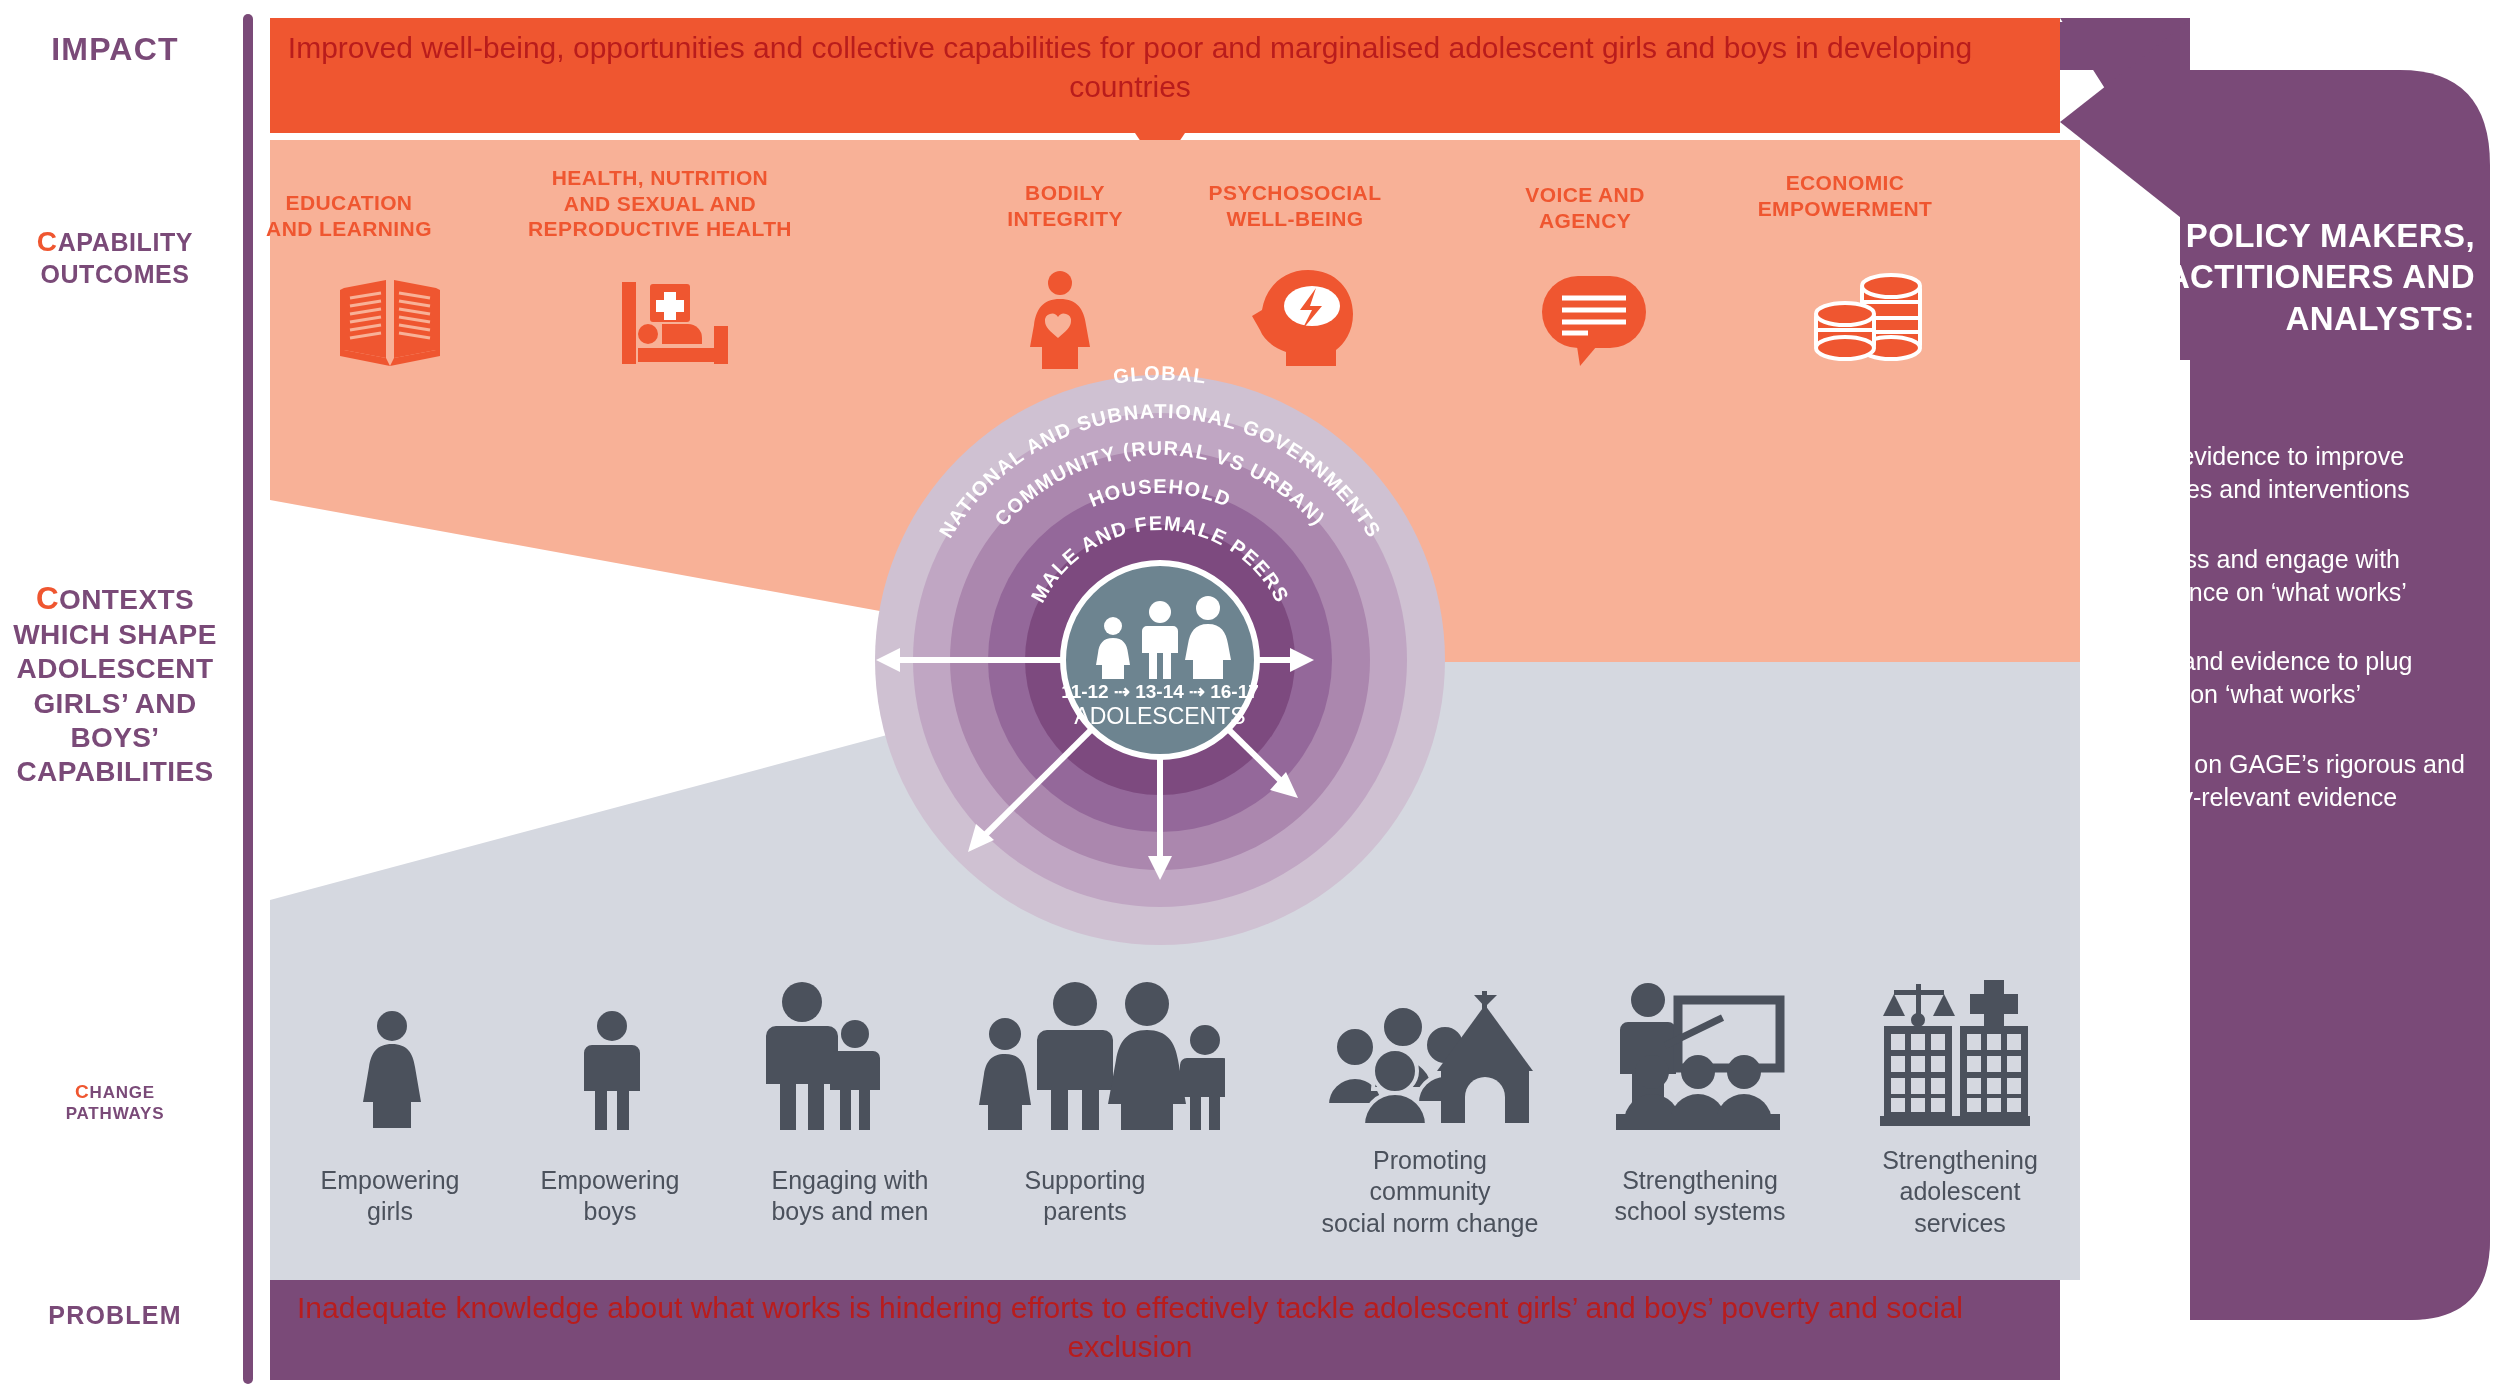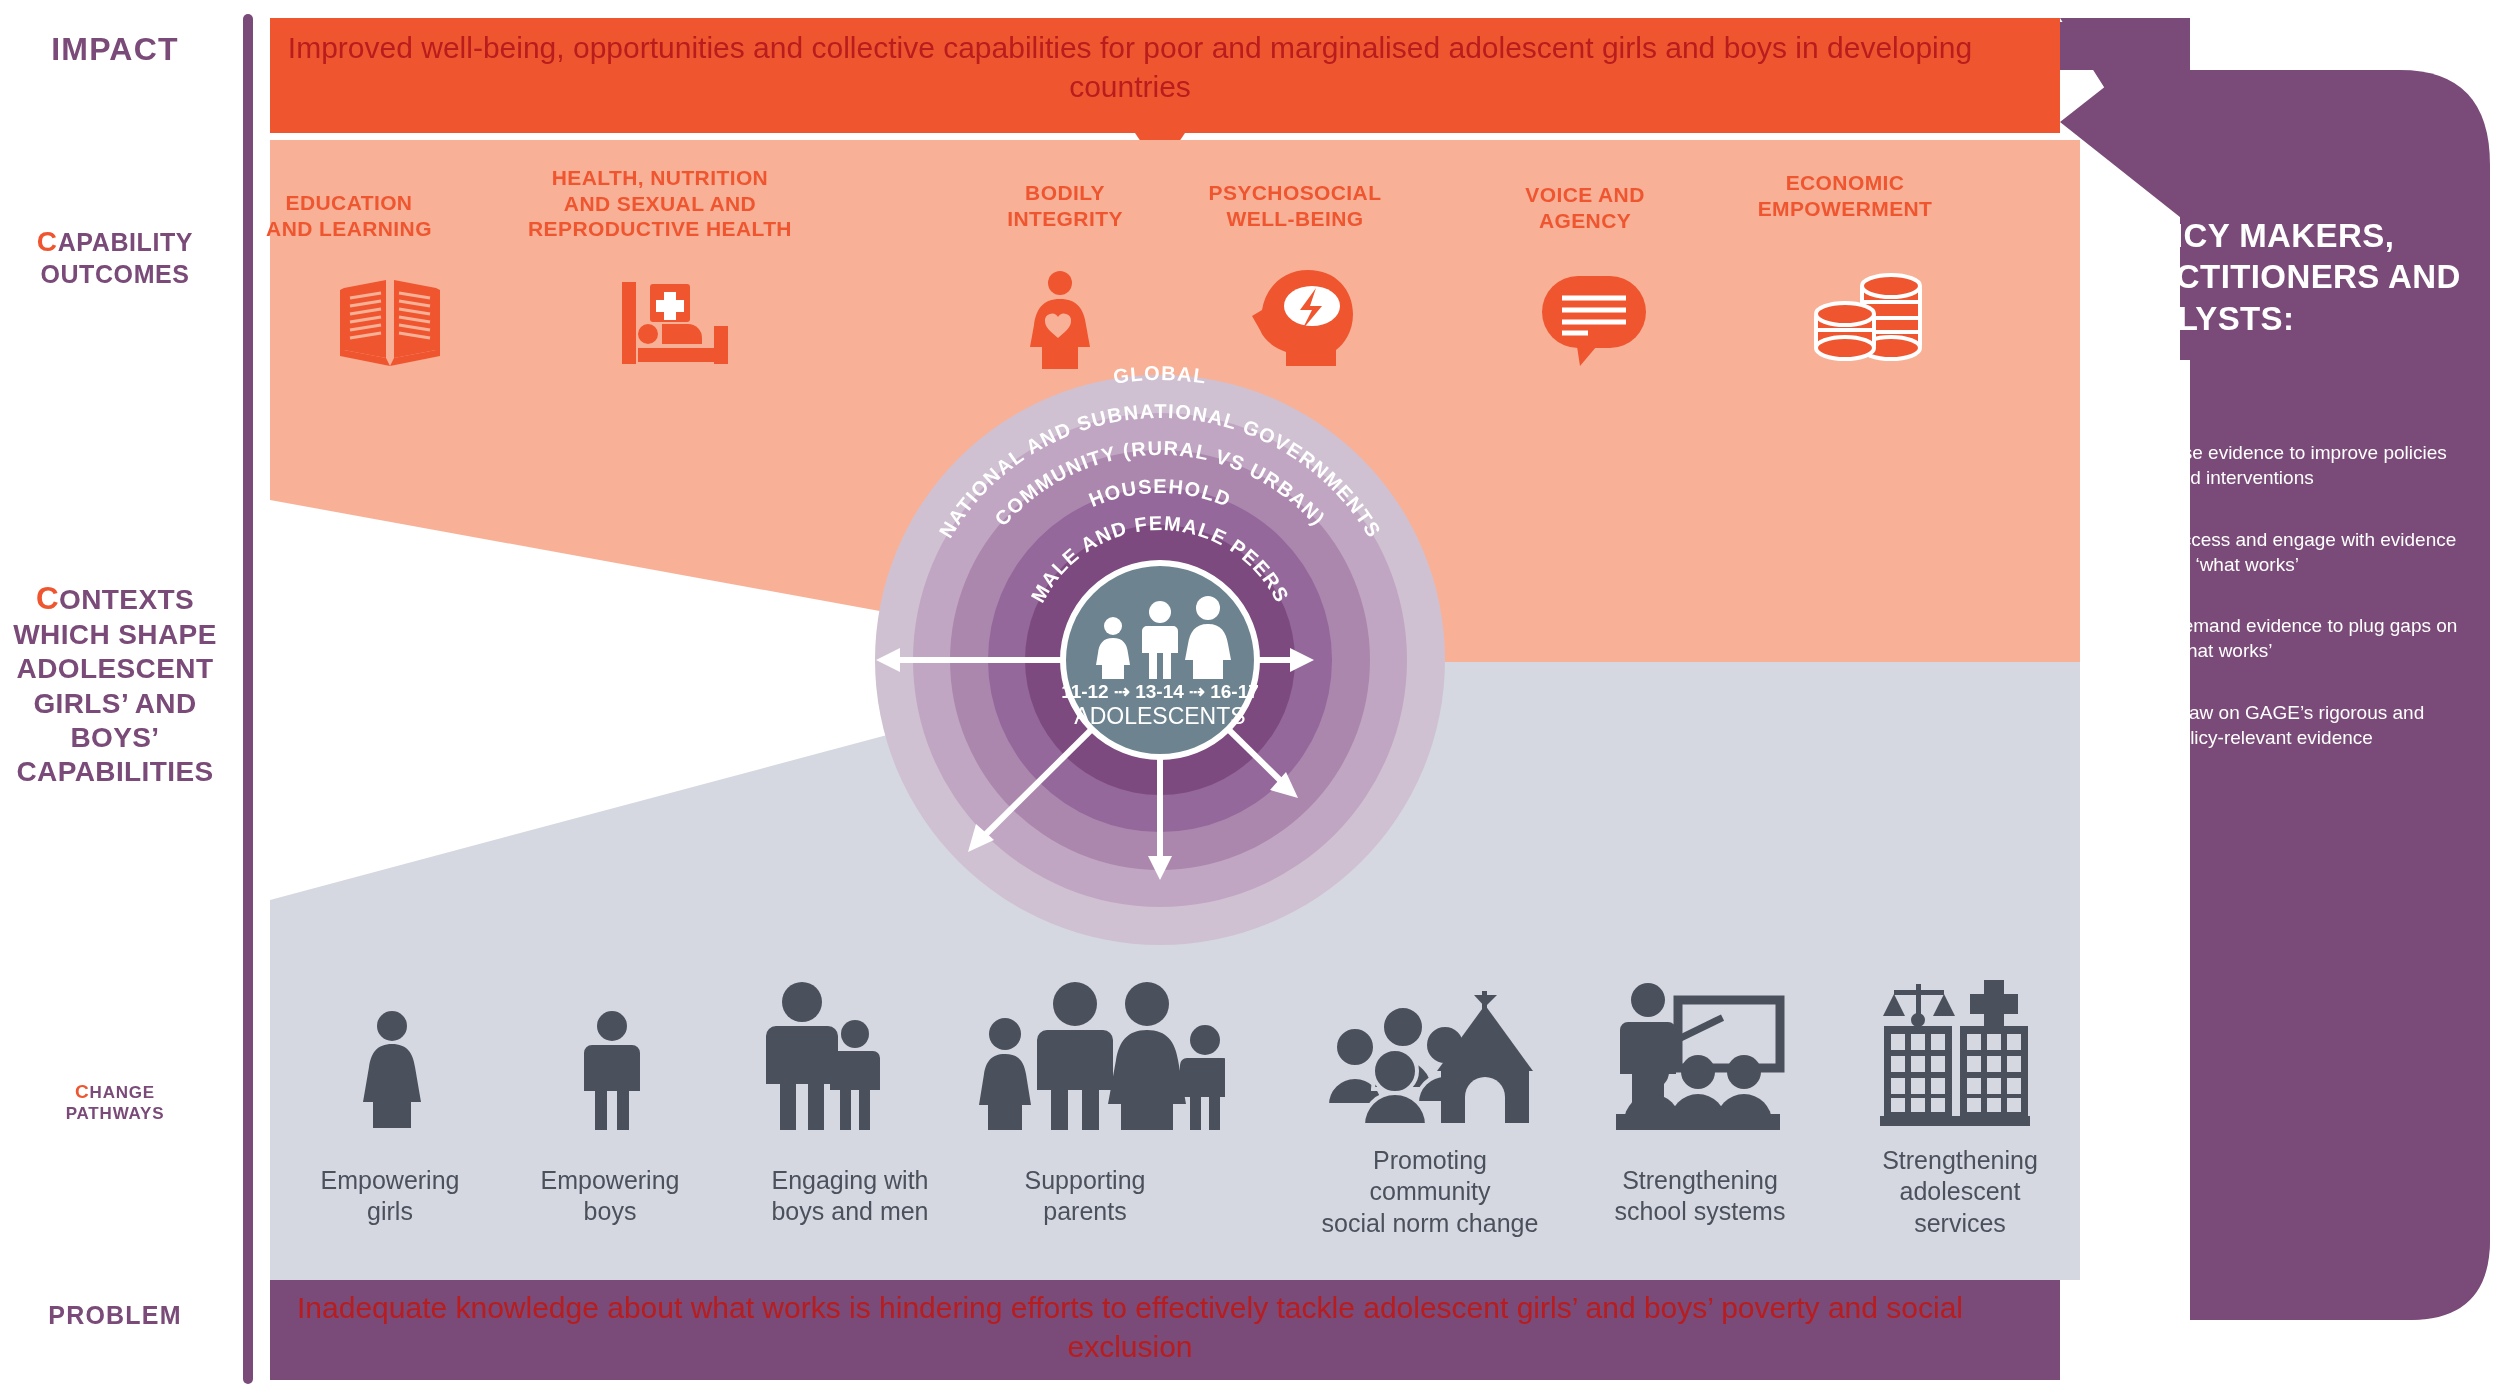--- a/index.html
+++ b/index.html
@@ -31,24 +31,24 @@
   .cap-icon{position:absolute;}
 
   
   .path-col{position:absolute;text-align:center;color:#4b515c;
             font-size:25px;line-height:1.25;}
   .path-icon{position:absolute;}
 
   
   #rp-title{position:absolute;left:2105px;top:215px;width:370px;
             color:#fff;font-weight:700;font-size:33px;line-height:1.25;
-            letter-spacing:.4px;text-align:left;}
+            letter-spacing:.4px;text-align:right;}
   #rp-bullets{position:absolute;left:2105px;top:440px;width:360px;}
-  .rp-bullet{display:flex;color:#fff;font-size:19px;line-height:1.33;
-             margin-bottom:36px;gap:40px;}
+  .rp-bullet{display:flex;color:#fff;font-size:25px;line-height:1.33;
+             margin-bottom:36px;}
   .rp-dot{width:24px;flex:0 0 24px;}
   .rp-txt{flex:1;}
 
   
   .ringtext{fill:#ffffff;font-family:"Liberation Sans",sans-serif;
             font-weight:700;letter-spacing:1.3px;}
   .center-ages{fill:#ffffff;font-size:19px;font-weight:700;
                font-family:"Liberation Sans",sans-serif;}
   .center-label{fill:#ffffff;font-size:23px;
                font-family:"Liberation Sans",sans-serif;}

